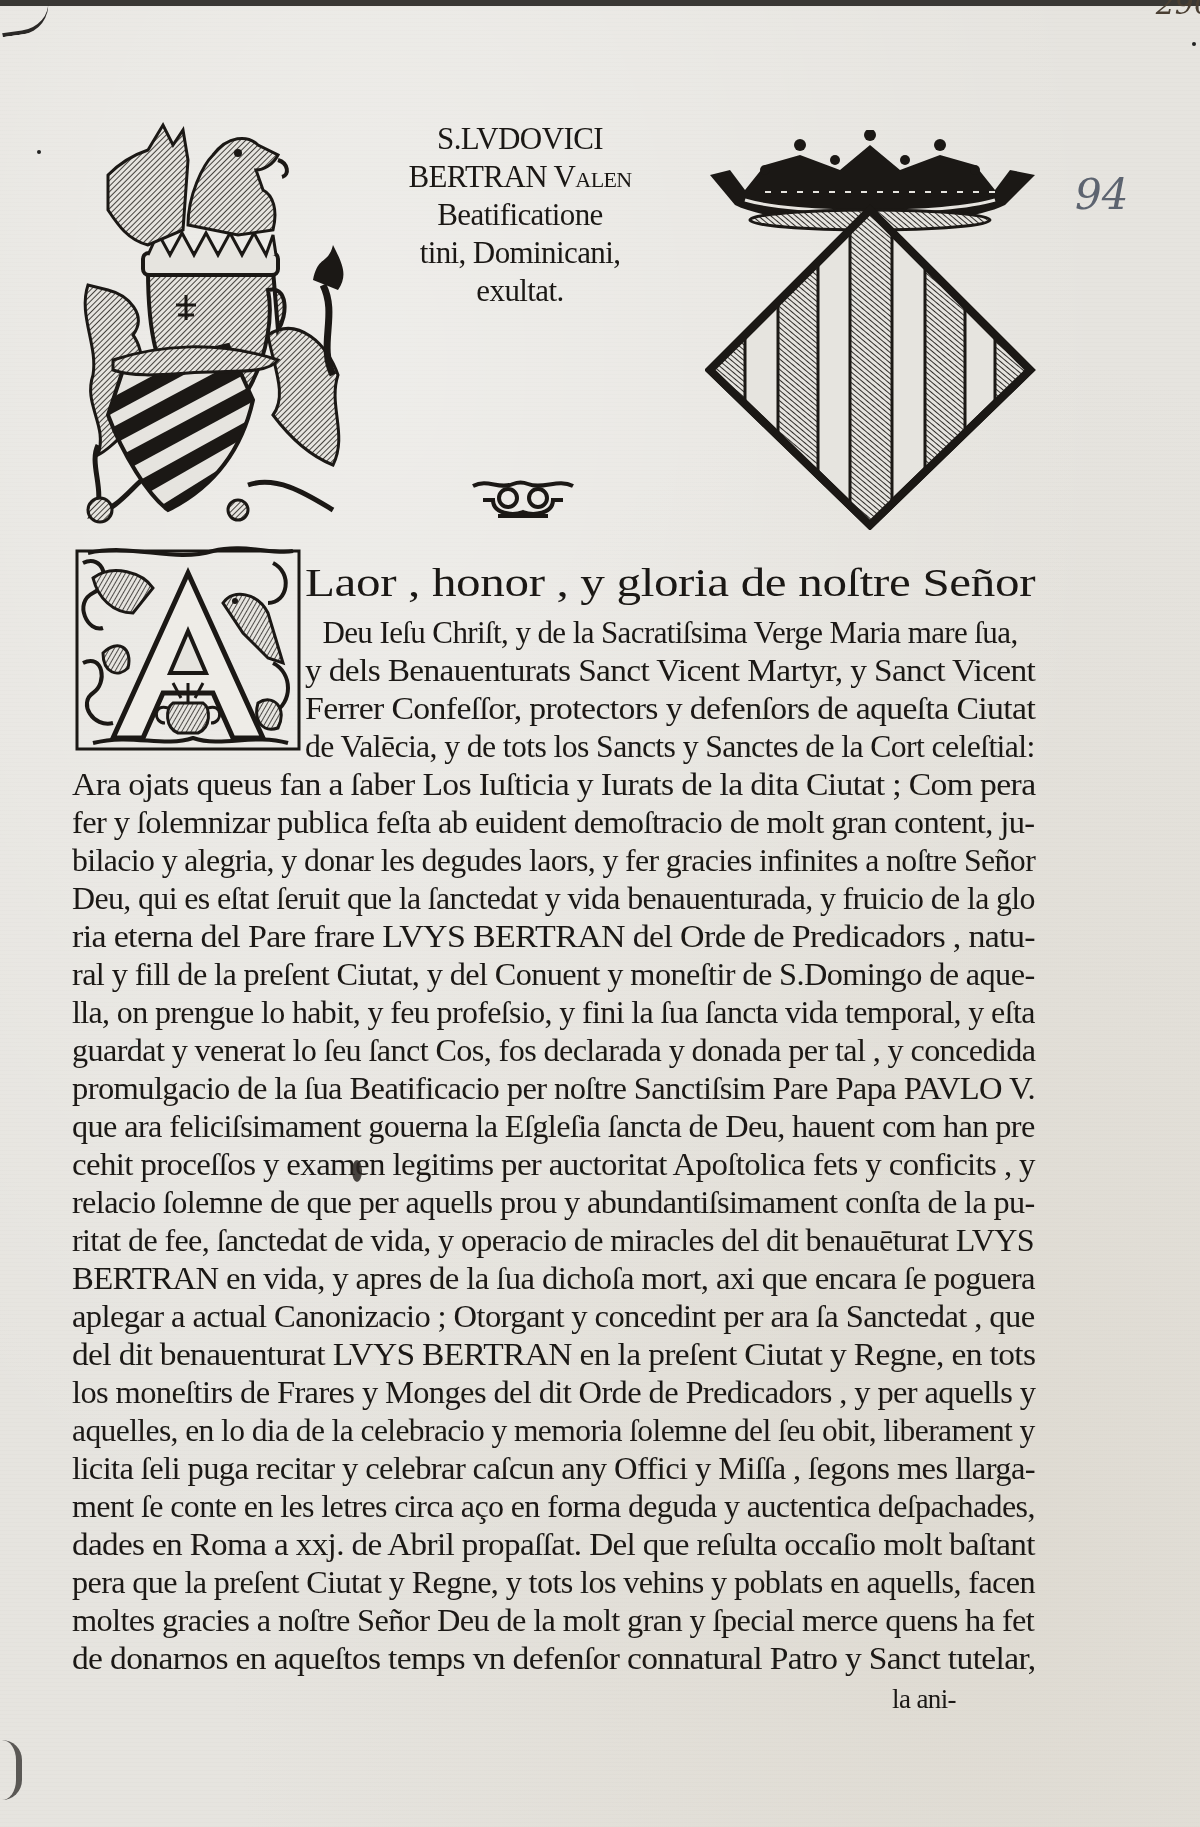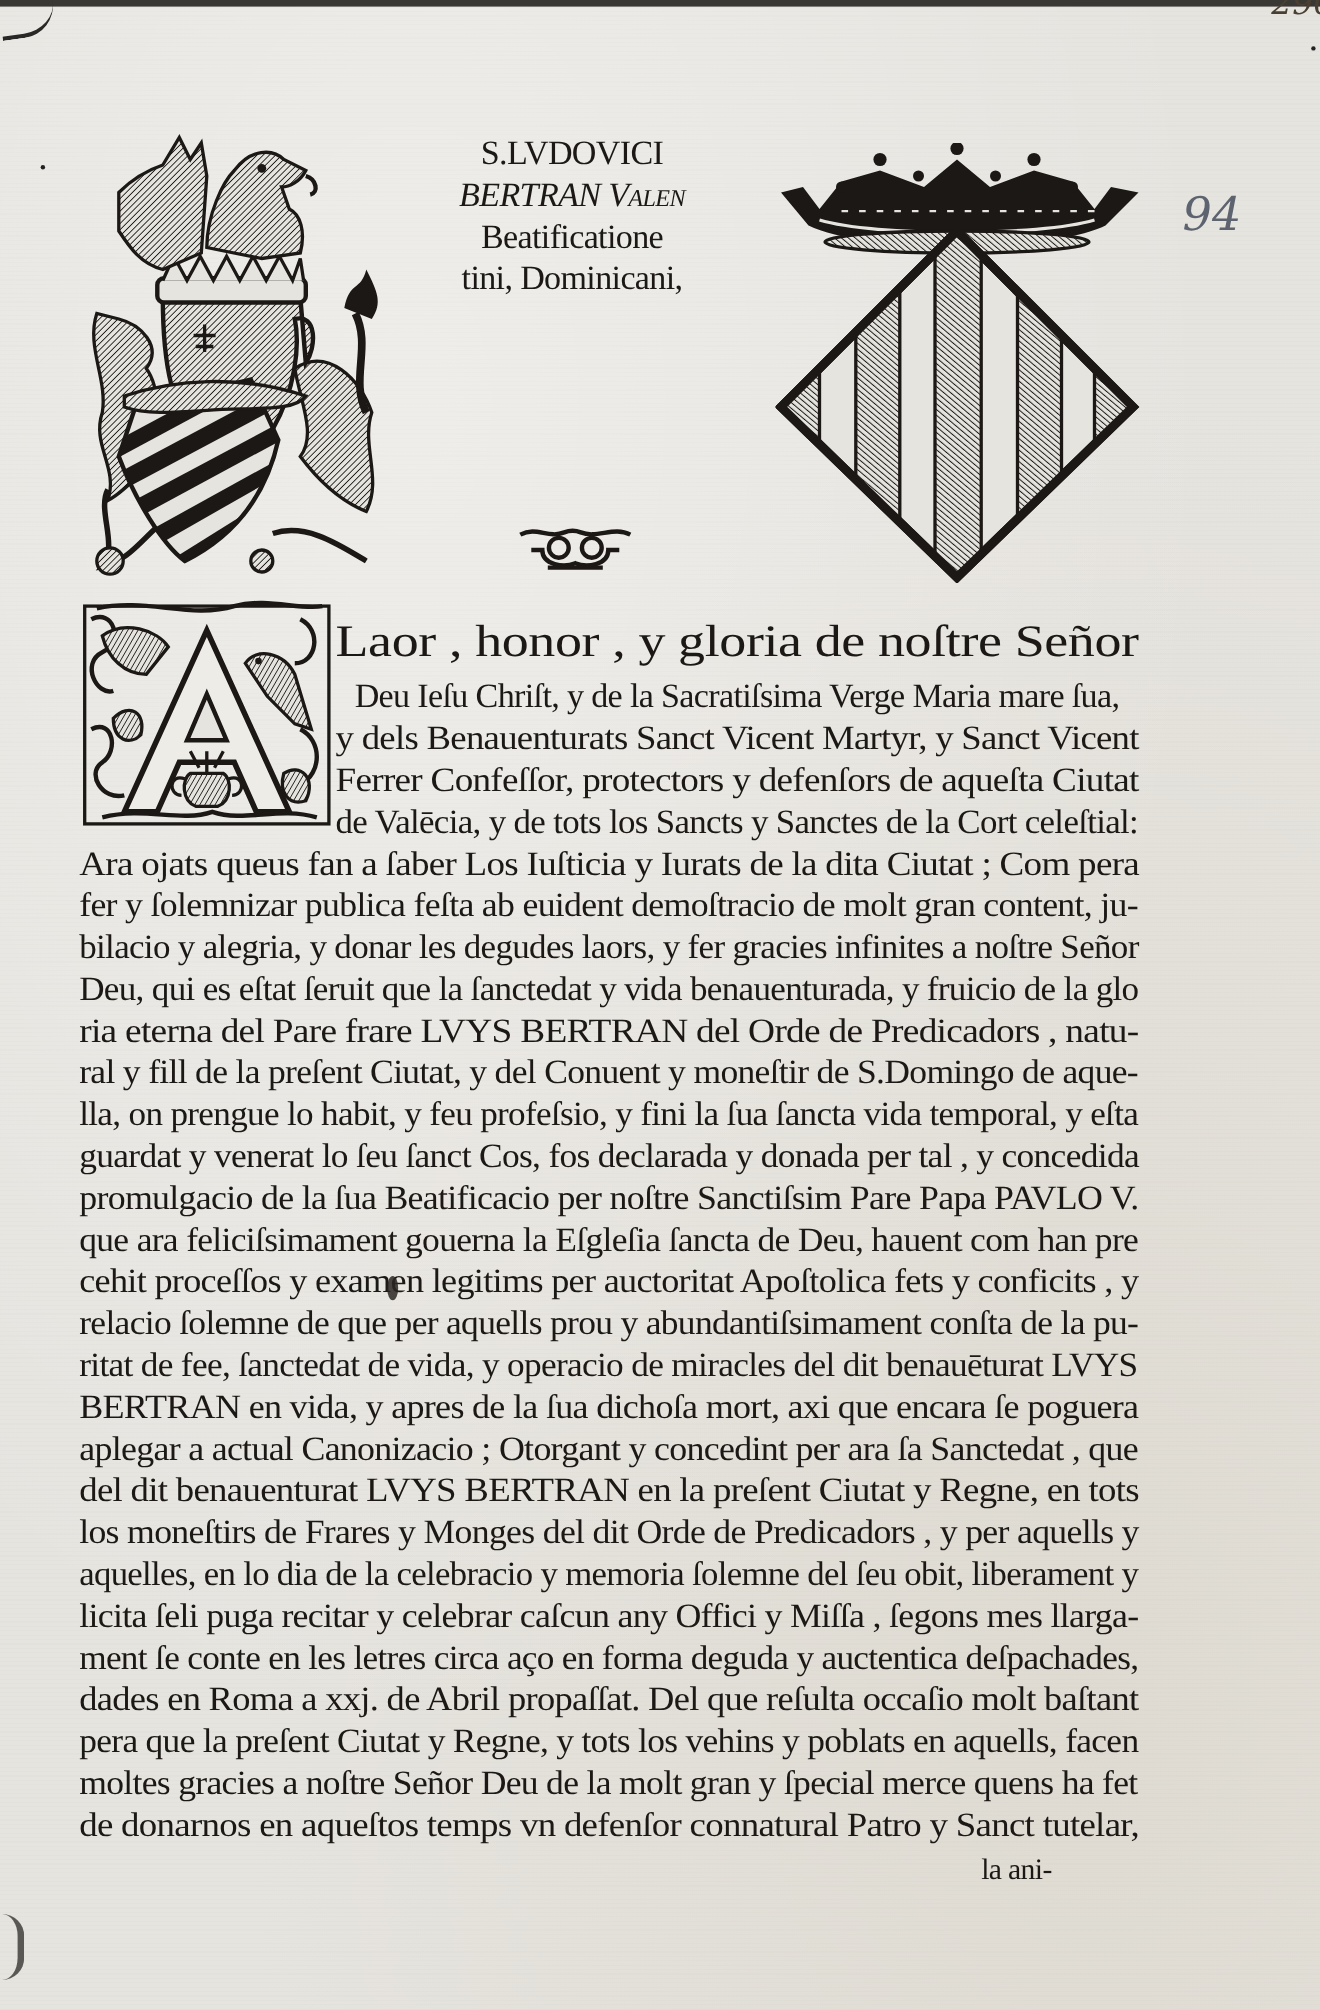--- a/index.html
+++ b/index.html
@@ -28,21 +28,21 @@
   .note-top { right: 35px; top: -14px; font-size: 30px; color:#4a3f33; }
   .note-side { left: 1075px; top: 170px; font-size: 42px; color: #5d6470; }
   .margin-dot { position:absolute; width:4px; height:4px; border-radius:50%; background:#222; }
 
   
   .title-block {
     position: absolute; left: 330px; top: 120px; width: 380px;
     text-align: center; line-height: 50px; font-size: 44px; letter-spacing: 0.5px;
   }
   .title-block .line { display:block; white-space: nowrap; }
-  .title-block .sc { font-variant: small-caps; font-style: italic; }
+  .title-block .sc { font-variant: small-caps; }
   .fleuron { position:absolute; left: 468px; top: 478px; width: 110px; height: 42px; }
 
   .arms-left { position:absolute; left: 78px; top: 115px; width: 275px; height: 415px; }
   .arms-right { position:absolute; left: 705px; top: 130px; width: 335px; height: 400px; }
 
   
   .initial-box { position:absolute; left: 73px; top: 543px; width: 230px; height: 210px; }
   .line {
     position: absolute; white-space: nowrap; font-size: 31px; line-height: 38px;
     letter-spacing: -0.6px; color: #1b1815;
@@ -108,20 +108,21 @@
     </g>
 
     <path d="M35 245 C80 230 140 225 200 245 C190 260 150 255 110 258 C80 260 55 262 35 255 Z" fill="url(#hatch)" stroke="#1b1815" stroke-width="3"></path>
   </svg>
 
   <div class="title-block">
     <span class="line" style="position:static">S.LVDOVICI</span>
     <span class="line sc" style="position:static">BERTRAN Valen</span>
     <span class="line" style="position:static">Beatificatione</span>
     <span class="line" style="position:static">tini, Dominicani,</span>
+    <span class="line" style="position:static">exultat.</span>
   </div>
 
   <svg class="fleuron" viewBox="0 0 110 42">
     <path d="M5 8 C20 0 30 12 45 6 C50 4 55 4 60 6 C75 12 90 0 105 8" fill="none" stroke="#1b1815" stroke-width="4"></path>
     <circle cx="40" cy="20" r="9" fill="none" stroke="#1b1815" stroke-width="4"></circle>
     <circle cx="70" cy="20" r="9" fill="none" stroke="#1b1815" stroke-width="4"></circle>
     <path d="M15 22 L25 22 C25 36 45 38 55 34 C65 38 85 36 85 22 L95 22" fill="none" stroke="#1b1815" stroke-width="4"></path>
     <path d="M30 38 L80 38" stroke="#1b1815" stroke-width="4"></path>
   </svg>
 

